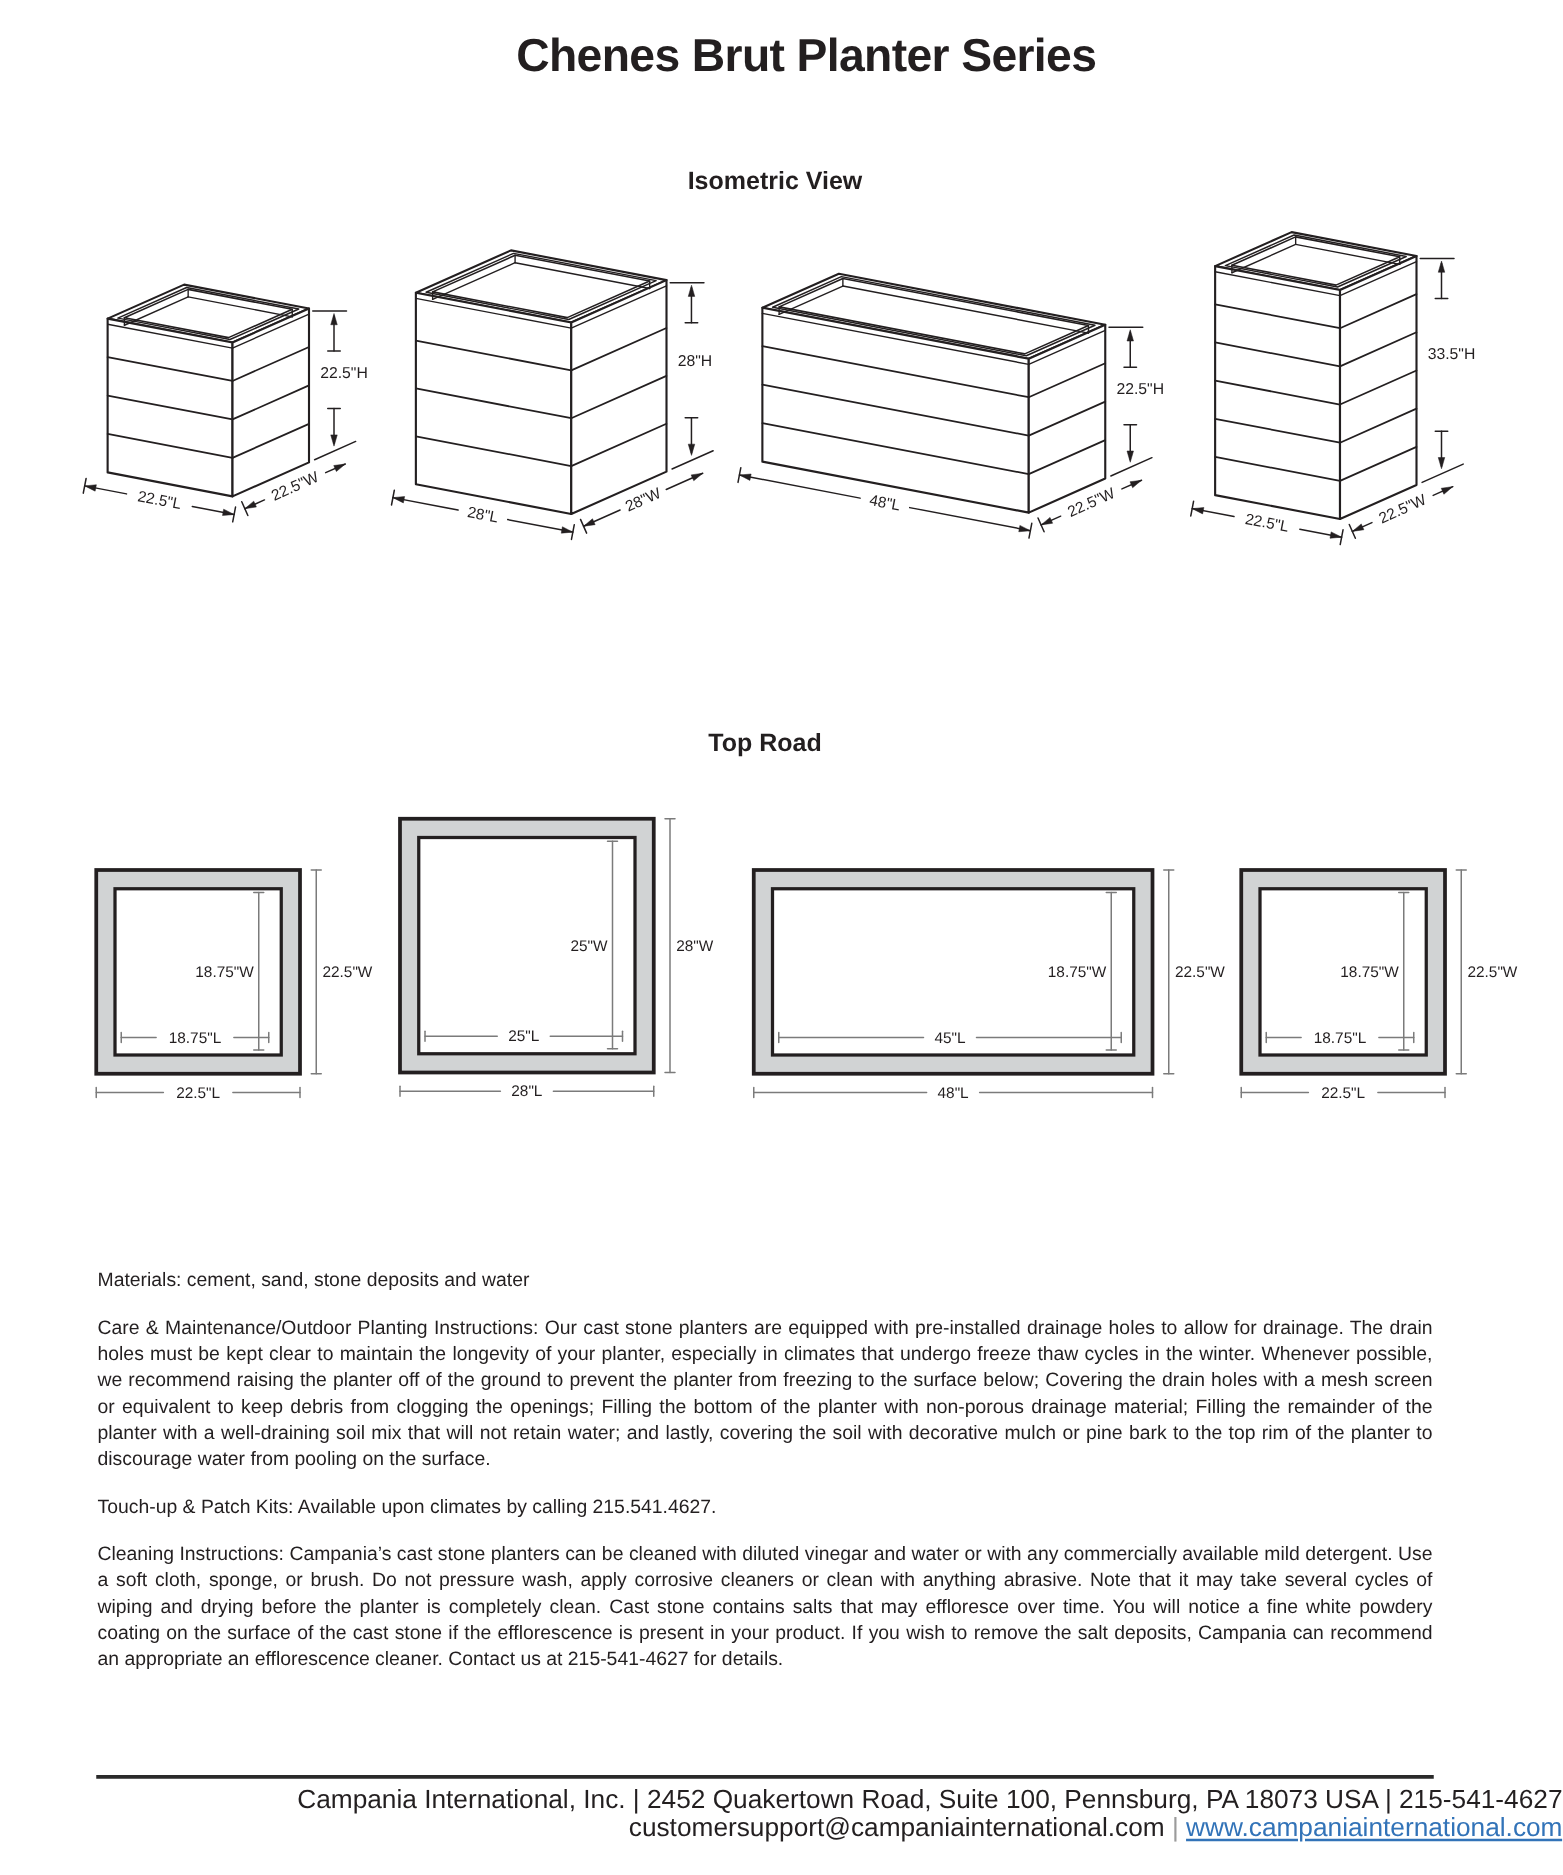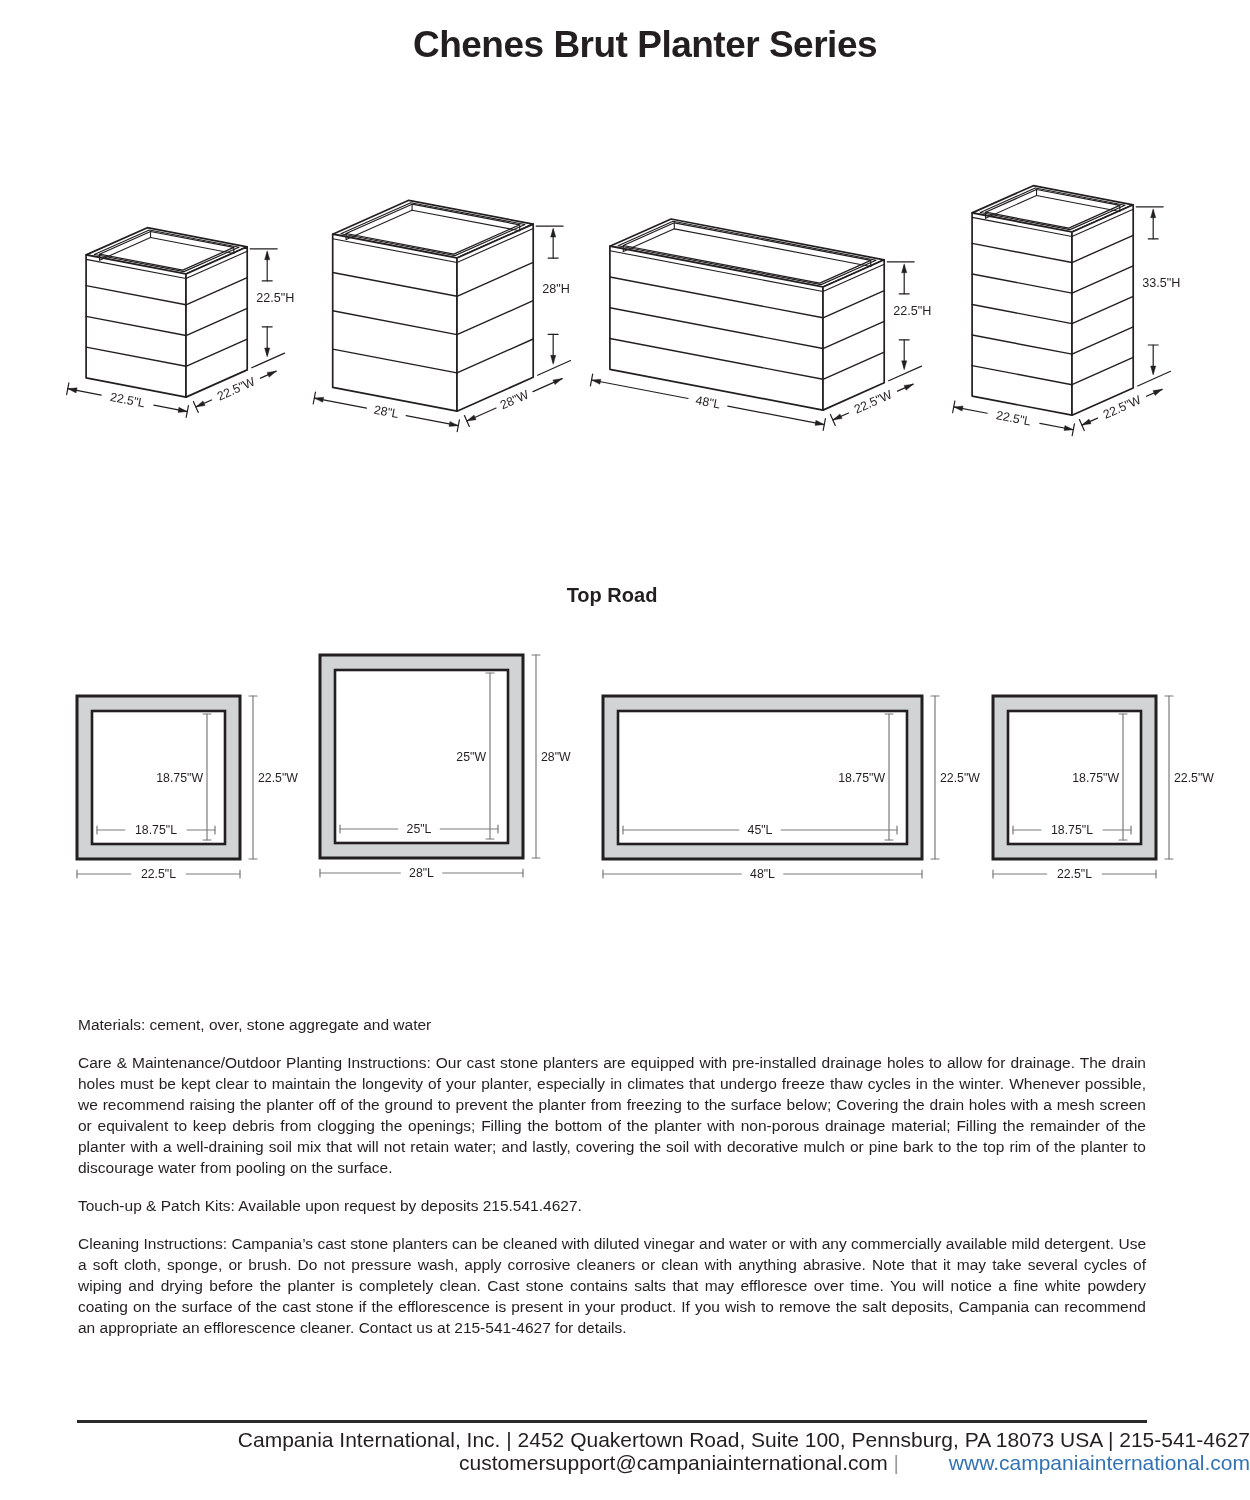--- a/index.html
+++ b/index.html
@@ -15,30 +15,31 @@
   #top-svg{top:620px;}
   #info{position:absolute;left:78px;top:1014px;width:1068px;font-size:15.5px;line-height:21px;}
   #info p{margin:0 0 17px 0;}
   #info p.just{text-align:justify;}
   #info strong{font-weight:400;}
   .rule{position:absolute;left:77px;top:1420px;width:1070px;height:3px;background:#2a2a2a;}
   .footer{position:absolute;left:0;width:1250px;text-align:right;font-size:21px;color:#231f20;}
   #footer1{top:1428px;}
   #footer2{top:1451px;}
   #footer2 .sep{color:#9b9b9b;}
-  a.weblink{color:#3273b8;cursor:pointer;margin-left:44px;}
+  a.weblink{color:#3273b8;text-decoration:underline;cursor:pointer;}
   text{font-family:"Liberation Sans",sans-serif;}
 </style>
 </head>
 <body>
 
 <div id="page">
 
   <div class="title">Chenes Brut Planter Series</div>
 
+  <div class="sect-head" id="iso-head">Isometric View</div>
 
   <svg id="iso-svg" width="1250" height="310" viewBox="0 170 1250 310">
       <g>
         <polygon points="86.1,254.9 147.3,227.7 247.2,246.8 186.0,274.0" fill="#fff" stroke="#231f20" stroke-width="1.7" stroke-linejoin="round"></polygon>
         <polygon points="86.1,254.9 186.0,274.0 186.0,397.1 86.1,377.9" fill="#fff" stroke="#231f20" stroke-width="1.7" stroke-linejoin="round"></polygon>
         <polygon points="186.0,274.0 247.2,246.8 247.2,369.9 186.0,397.1" fill="#fff" stroke="#231f20" stroke-width="1.7" stroke-linejoin="round"></polygon>
         <line x1="86.1" y1="259.375" x2="186" y2="278.5" stroke="#231f20" stroke-width="1.1" stroke-linecap="round"></line>
         <line x1="186" y1="278.5" x2="247.2" y2="251.275" stroke="#231f20" stroke-width="1.1" stroke-linecap="round"></line>
         <line x1="86.1" y1="285.64375" x2="186" y2="304.76875" stroke="#231f20" stroke-width="1.4" stroke-linecap="round"></line>
         <line x1="186" y1="304.76875" x2="247.2" y2="277.54375" stroke="#231f20" stroke-width="1.4" stroke-linecap="round"></line>
@@ -295,23 +296,23 @@
         <text x="1119" y="781.5" fill="#231f20" font-size="12.3" text-anchor="end">18.75"W</text>
         <line x1="1013" y1="830" x2="1040.9" y2="830" stroke="#7b7b7b" stroke-width="1.2" stroke-linecap="round"></line>
         <line x1="1103.1" y1="830" x2="1131" y2="830" stroke="#7b7b7b" stroke-width="1.2" stroke-linecap="round"></line>
         <line x1="1013" y1="826" x2="1013" y2="834" stroke="#7b7b7b" stroke-width="1.2" stroke-linecap="round"></line>
         <line x1="1131" y1="826" x2="1131" y2="834" stroke="#7b7b7b" stroke-width="1.2" stroke-linecap="round"></line>
         <text x="1072" y="834" fill="#231f20" font-size="12.3" text-anchor="middle">18.75"L</text>
       </g>
     </svg>
 
   <div id="info">
-    <p><strong>Materials:</strong><span> cement, over, stone aggregate and water</span></p>
+    <p><strong>Materials:</strong><span> cement, sand, stone deposits and water</span></p>
     <p class="just"><strong>Care &amp; Maintenance/Outdoor Planting Instructions:</strong><span> Our cast stone planters are equipped with pre-installed drainage holes to allow for drainage. The drain holes must be kept clear to maintain the longevity of your planter, especially in climates that undergo freeze thaw cycles in the winter.  Whenever possible, we recommend raising the planter off of the ground to prevent the planter from freezing to the surface below; Covering the drain holes with a mesh screen or equivalent to keep debris from clogging the openings; Filling the bottom of the planter with non-porous drainage material; Filling the remainder of the planter with a well-draining soil mix that will not retain water; and lastly, covering the soil with decorative mulch or pine bark to the top rim of the planter to discourage water from pooling on the surface.</span></p>
-    <p><strong>Touch-up &amp; Patch Kits:</strong><span> Available upon request by deposits 215.541.4627.</span></p>
+    <p><strong>Touch-up &amp; Patch Kits:</strong><span> Available upon climates by calling 215.541.4627.</span></p>
     <p class="just"><strong>Cleaning Instructions:</strong><span> Campania’s cast stone planters can be cleaned with diluted vinegar and water or with any commercially available mild detergent. Use a soft cloth, sponge, or brush. Do not pressure wash, apply corrosive cleaners or clean with anything abrasive. Note that it may take several cycles of wiping and drying before the planter is completely clean. Cast stone contains salts that may effloresce over time. You will notice a fine white powdery coating on the surface of the cast stone if the efflorescence is present in your product. If you wish to remove the salt deposits, Campania can recommend an appropriate an efflorescence cleaner. Contact us at 215-541-4627 for details.</span></p>
   </div>
 
   <div class="rule"></div>
 
   <div class="footer" id="footer1">Campania International, Inc. | 2452 Quakertown Road, Suite 100, Pennsburg, PA 18073 USA | 215-541-4627</div>
 
   <div class="footer" id="footer2"><span>customersupport@campaniainternational.com</span><span class="sep"> | </span><a class="weblink">www.campaniainternational.com</a></div>
 
 </div>

